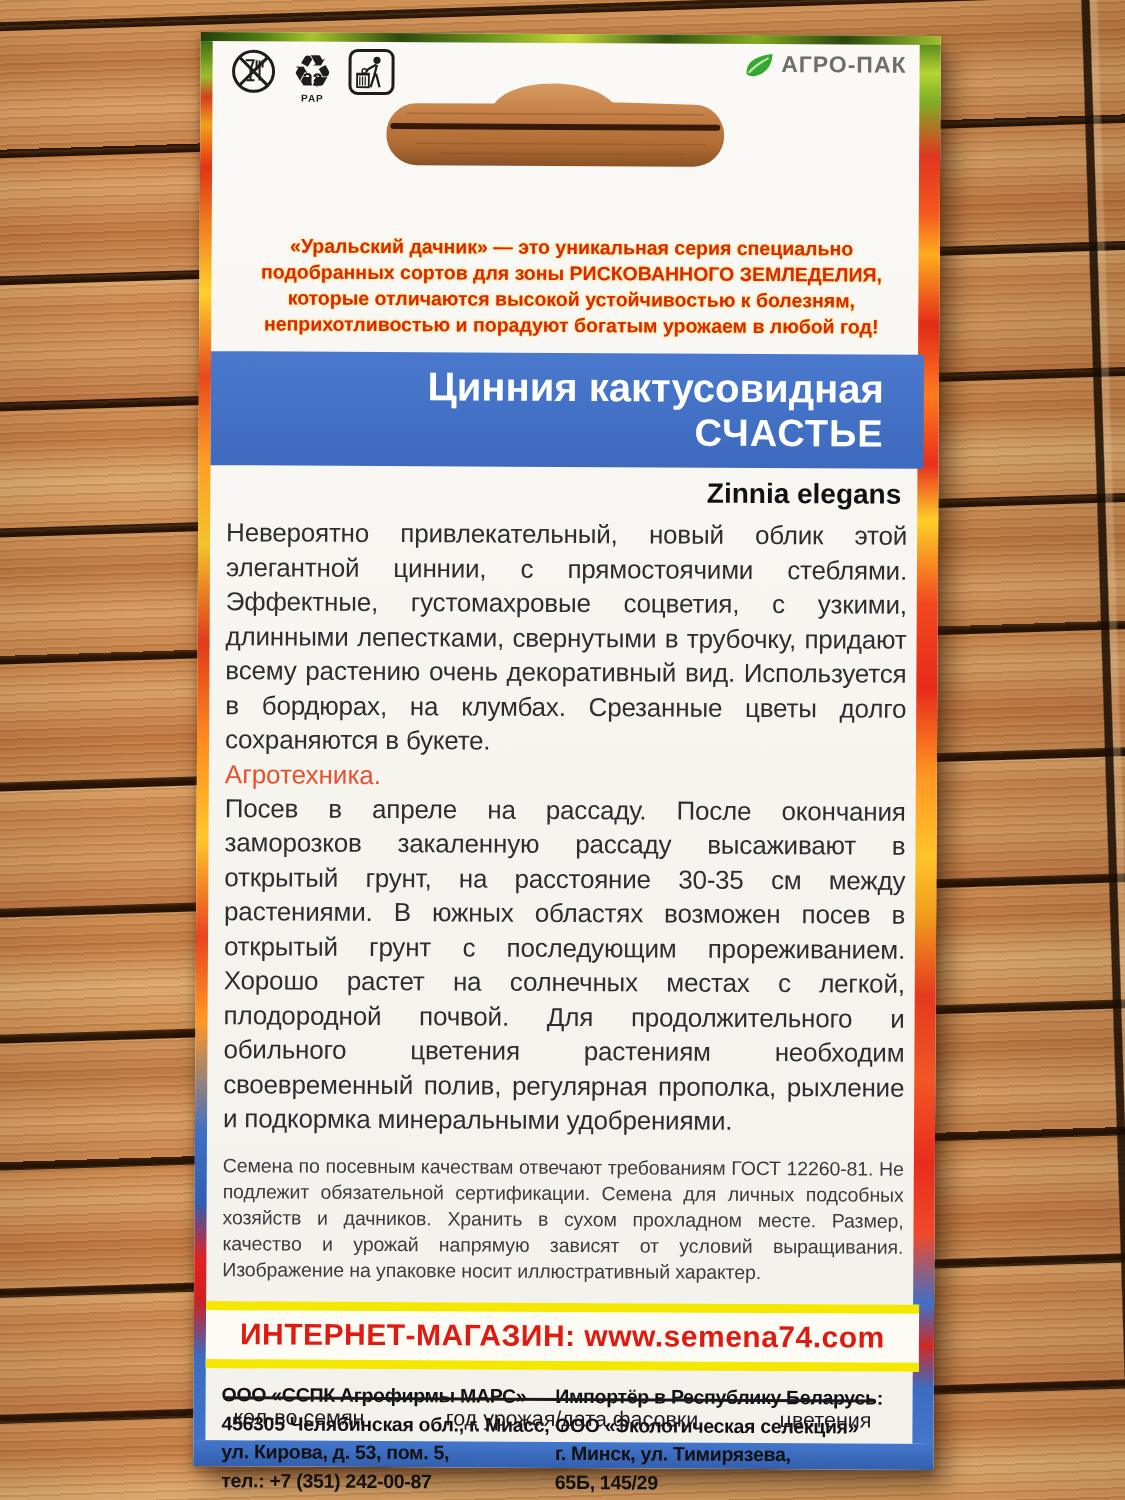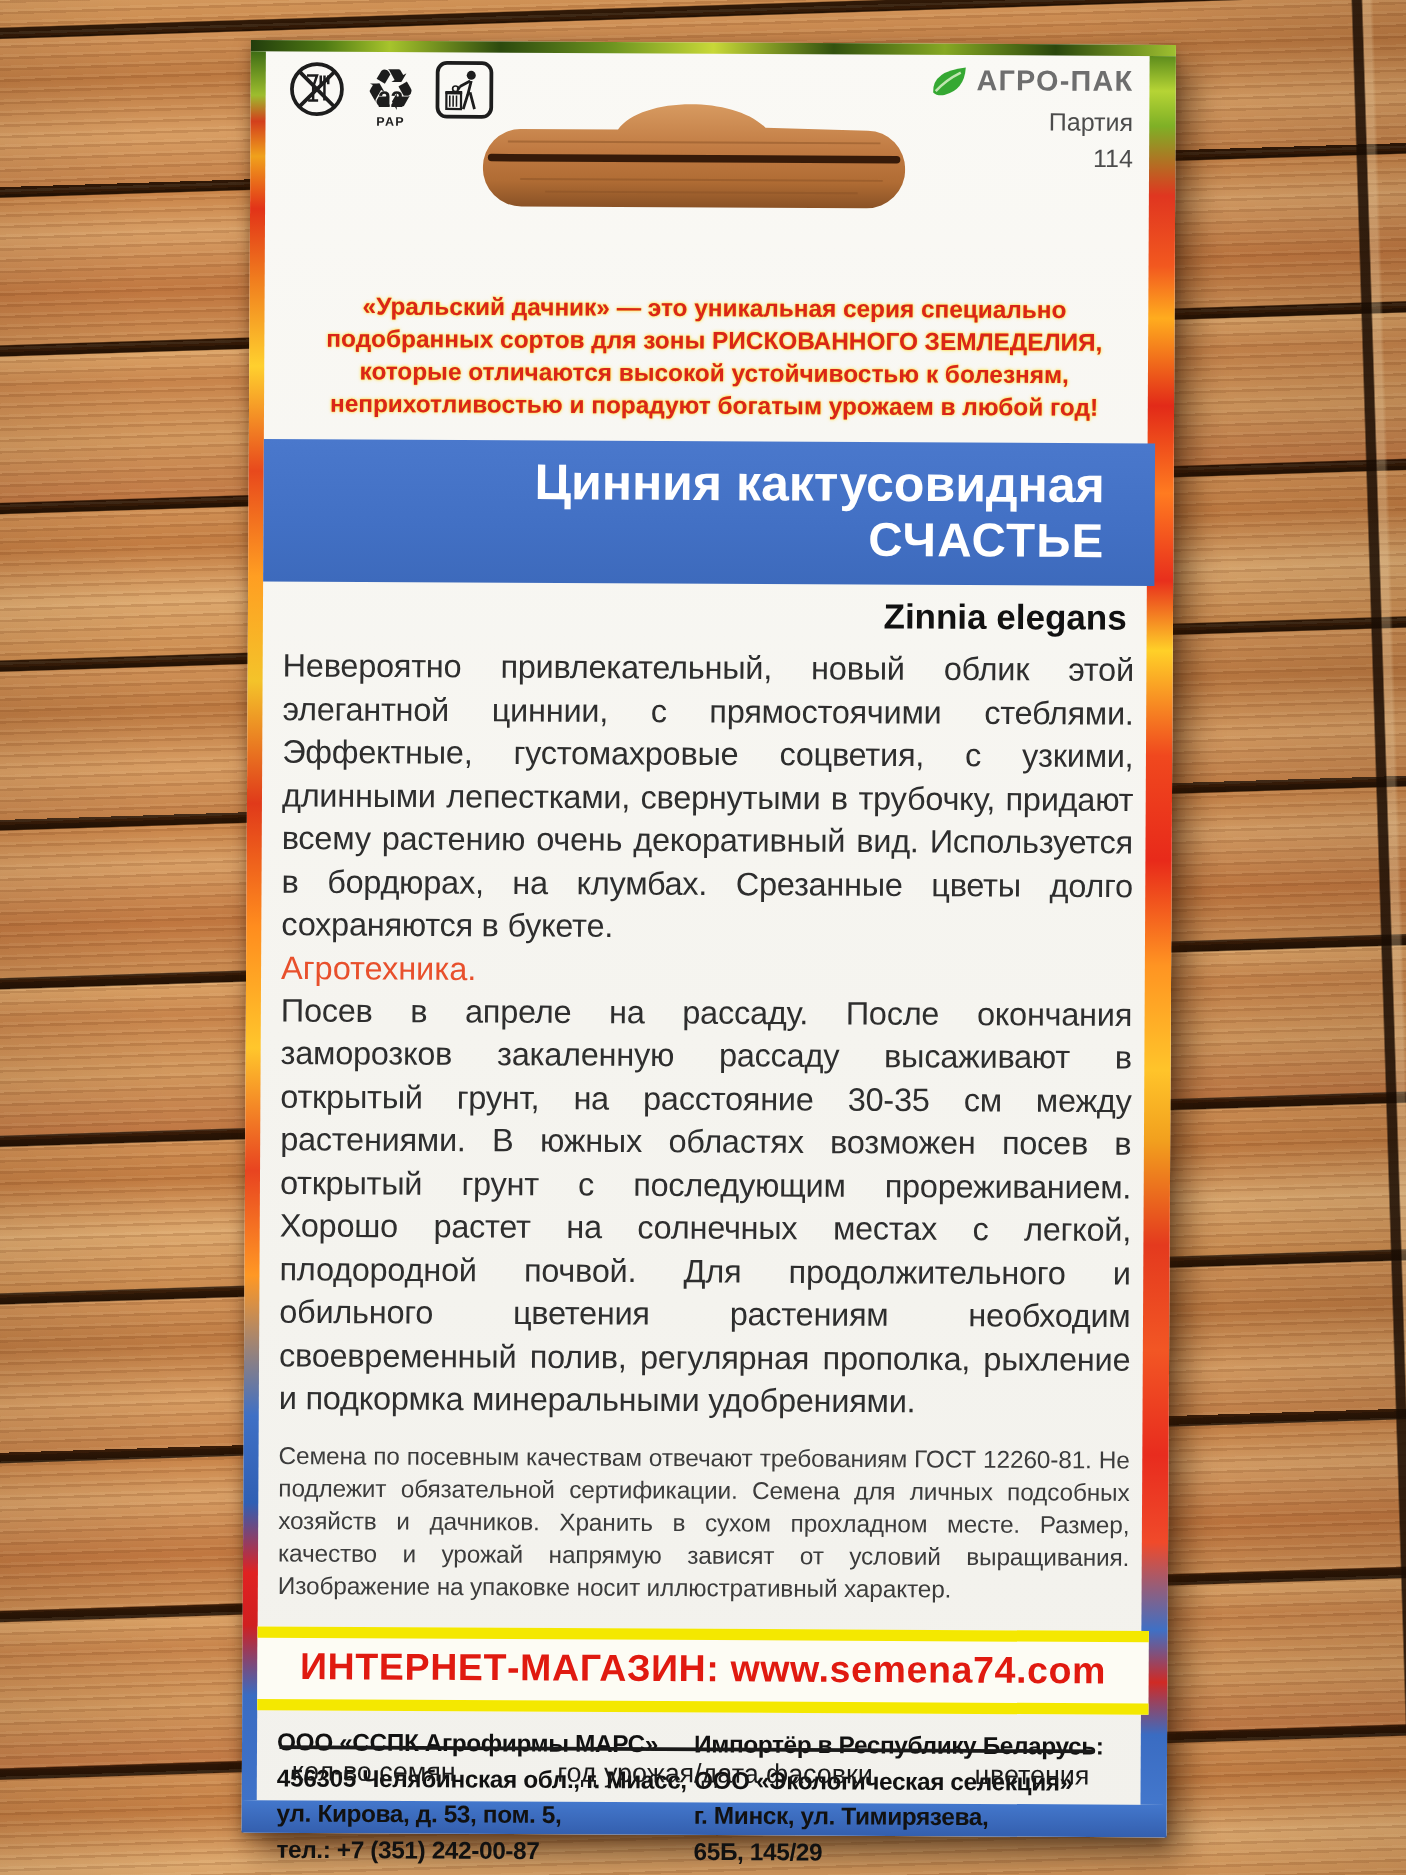--- a/index.html
+++ b/index.html
@@ -130,24 +130,20 @@
     </div>
 
     <div class="brand">
       <div class="brand-row">
         <svg width="30" height="26" viewBox="0 0 30 26">
           <path d="M2,22 Q1,5 28,2 Q27,20 11,24 Q5,25 2,22 Z" fill="#35a832"></path>
           <path d="M4,21 Q12,12 24,6" stroke="#bfe6b0" stroke-width="2" fill="none"></path>
         </svg>
         <span class="brand-name">АГРО-ПАК</span>
       </div>
-      <div class="batch">
-        <div>Партия</div>
-        <div>114</div>
-      </div>
     </div>
 
     <div class="textcol">
       <p class="intro">«Уральский дачник» — это уникальная серия специально подобранных сортов для зоны РИСКОВАННОГО ЗЕМЛЕДЕЛИЯ, которые отличаются высокой устойчивостью к болезням, неприхотливостью и порадуют богатым урожаем в любой год!</p>
 
       <div class="banner-blue">
         <div class="l1">Цинния кактусовидная</div>
         <div class="l2">СЧАСТЬЕ</div>
       </div>
 

